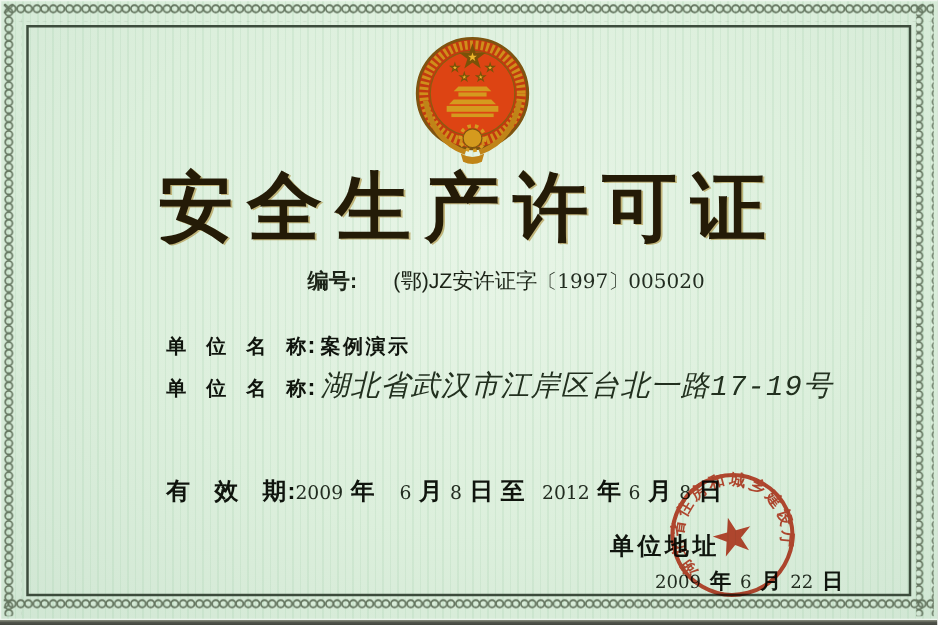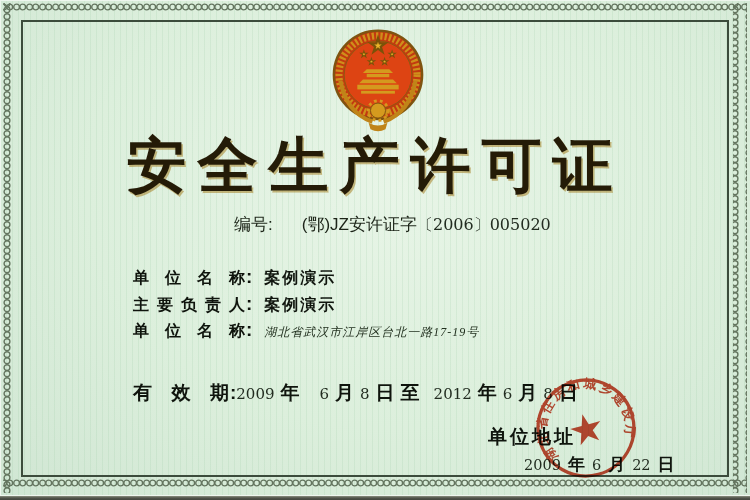--- a/index.html
+++ b/index.html
@@ -14,33 +14,33 @@
         box-shadow:inset 0 0 0 1px #eef6ee;padding-left:33px;}
   .frame{position:absolute;left:0;top:0;}
   
   .emblem{position:absolute;left:331px;top:26px;width:94px;height:109px;}
   
   .title{position:absolute;left:0;top:133px;width:750px;margin:0;text-align:center;
          font-size:60px;line-height:1.1;font-weight:900;letter-spacing:11px;
          color:#241b07;text-shadow:1.5px 1.5px 0 rgba(166,130,38,0.55);}
   
   .serial{position:absolute;left:234px;top:213px;font-size:17px;color:#1c2418;white-space:nowrap;}
-  .serial .lab{font-weight:400;margin-right:9px;}
+  .serial .lab{font-weight:700;margin-right:9px;margin-left:12px;}
   .serial .pre{font-weight:500;margin-left:20px;}
   .num{font-family:"DejaVu Serif",serif;font-weight:400;color:#222c20;}
   .serial .num{font-size:16px;}
   
   .fields{position:absolute;left:133px;top:266px;}
   .row{height:26.5px;white-space:nowrap;}
   .lbl{display:inline-block;width:112px;font-size:16px;font-weight:700;color:#0f140d;
        text-align:justify;text-align-last:justify;vertical-align:baseline;}
   .colon{font-size:19px;font-weight:700;color:#0f140d;margin-left:1px;}
-  .val{margin-left:12px;}
+  .val{margin-left:4px;}
   .val.demo{font-size:16px;font-weight:700;letter-spacing:2px;color:#10150e;}
-  .val.kai{font-size:12px;font-style:italic;font-weight:500;font-family:Liberation Serif, serif;color:#22301f;letter-spacing:1px;text-align:right;}
+  .val.kai{font-size:23px;font-style:italic;font-weight:500;font-family:Liberation Mono, monospace;color:#22301f;letter-spacing:1px;text-align:right;}
   
   .validity{position:absolute;left:133px;top:380px;white-space:nowrap;font-size:19px;font-weight:700;color:#0f140d;}
   .validity .lblv{display:inline-block;width:96px;text-align:justify;text-align-last:justify;}
   .validity .num{font-size:15px;font-weight:400;}
   .validity .u{margin:0 6px;}
   .validity .g{margin-left:14px;}
   
   .issuer{position:absolute;left:488px;top:424px;font-size:19px;font-weight:700;letter-spacing:3px;color:#10150e;}
   .issue-date{position:absolute;left:524px;top:453px;white-space:nowrap;font-size:17px;font-weight:700;color:#10150e;}
   .issue-date .num{font-size:14.5px;font-weight:400;}
@@ -97,29 +97,26 @@
         <circle cx="50" cy="90" r="10.5" fill="none" stroke="#d59a1e" stroke-width="3" stroke-dasharray="3 3.4"></circle>
         <path d="M10,58 Q16,92 44,102" stroke="#c08418" stroke-width="4.5" fill="none"></path>
         <path d="M90,58 Q84,92 56,102" stroke="#c08418" stroke-width="4.5" fill="none"></path>
         <path d="M40,103 Q50,109 60,103 L58,110 Q50,114 42,110 Z" fill="#c08418"></path>
       </g>
     </svg>
 
     <h1 class="title">安全生产许可证</h1>
 
     <div class="serial">
-      <span class="lab">编号:</span><span class="pre">(鄂)JZ安许证字</span><span class="num">〔</span><span class="num">2006</span><span class="num">〕</span><span class="num">005020</span>
+      <span class="lab">编号:</span><span class="pre">(鄂)JZ安许证字</span><span class="num">〔</span><span class="num">1997</span><span class="num">〕</span><span class="num">005020</span>
     </div>
 
     <div class="fields">
       <div class="row">
         <span class="lbl">单位名称</span><span class="colon">:</span><span class="val demo">案例演示</span>
-      </div>
-      <div class="row">
-        <span class="lbl">主要负责人</span><span class="colon">:</span><span class="val demo">案例演示</span>
       </div>
       <div class="row">
         <span class="lbl">单位名称</span><span class="colon">:</span><span class="val kai">湖北省武汉市江岸区台北一路17-19号</span>
       </div>
     </div>
 
     <div class="validity">
       <span class="lblv">有效期</span><span class="colon">:</span><span class="num">2009</span><span class="u">年</span><span class="num g">6</span><span class="u">月</span><span class="num">8</span><span class="u">日</span><span>至</span><span class="num g">2012</span><span class="u">年</span><span class="num">6</span><span class="u">月</span><span class="num">8</span><span class="u">日</span>
     </div>
 

